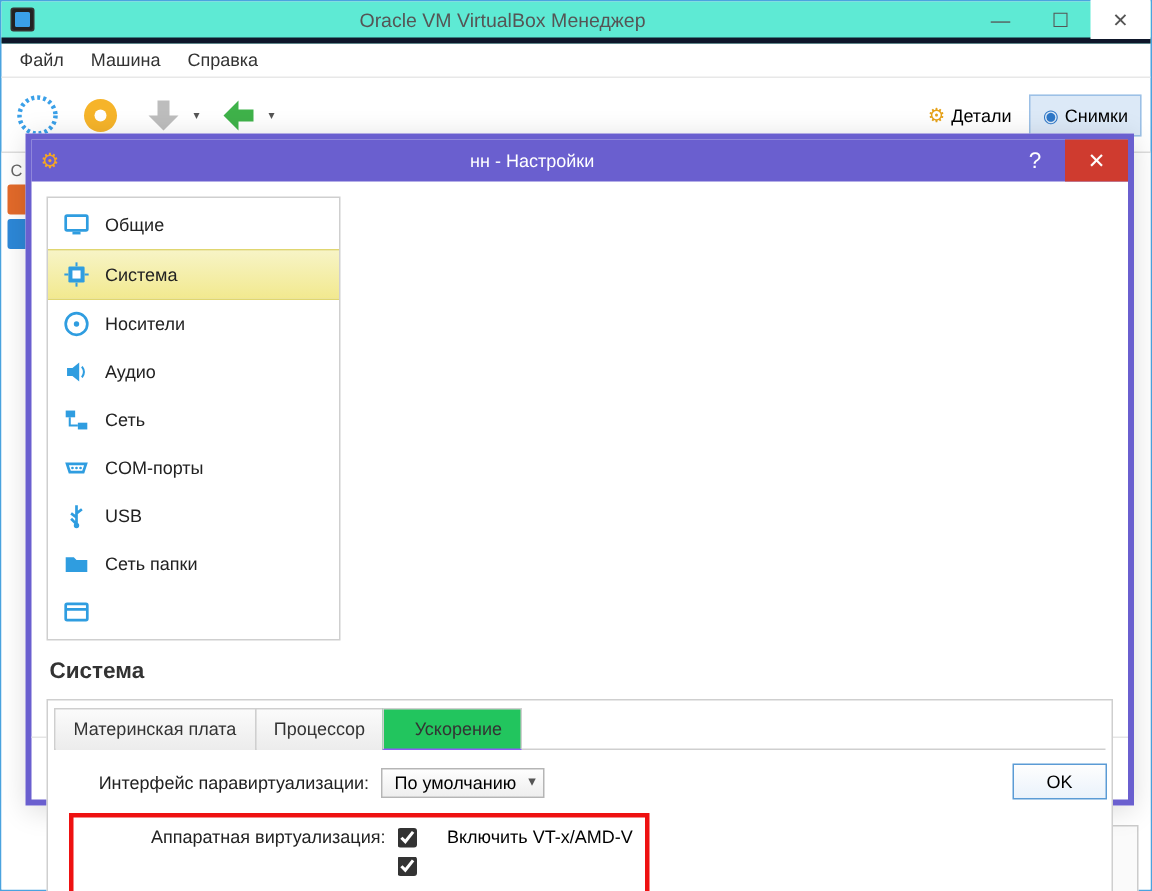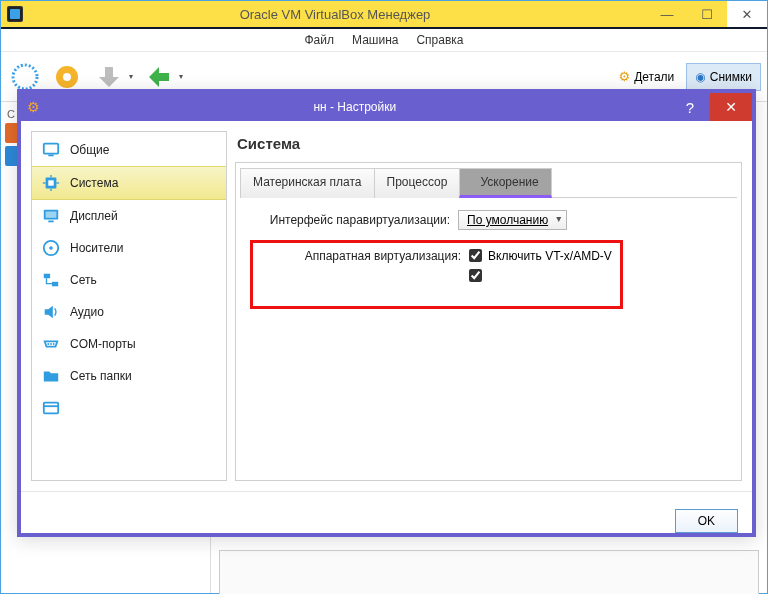--- a/index.html
+++ b/index.html
@@ -1,27 +1,27 @@
 <!DOCTYPE html>
 <html><head>
 <meta charset="utf-8">
 <style>
   * { box-sizing: border-box; margin: 0; padding: 0; font-family: "Segoe UI", Tahoma, sans-serif; font-size: 12px; }
   body { background: #fff; width: 768px; height: 594px; overflow: hidden; position: relative; }
 
   
   .main-window { width: 768px; height: 594px; border: 1px solid #4aa3df; background: #fff; }
-  .main-titlebar { height: 28px; background: #fde047; border-bottom: 2px solid #0f172a; display: flex; align-items: center; }
+  .main-titlebar { height: 28px; background: #5eead4; border-bottom: 4px solid #0f172a; display: flex; align-items: center; }
   .main-titlebar .app-icon { width: 16px; height: 16px; margin-left: 6px; background: #333; border-radius: 2px; display: inline-flex; align-items: center; justify-content: center; color: #fff; font-size: 10px; }
   .main-titlebar .title { flex: 1; text-align: center; color: #555; font-size: 13px; }
   .main-titlebar .win-controls { display: flex; }
   .win-btn { width: 40px; height: 26px; display: flex; align-items: center; justify-content: center; color: #555; font-size: 13px; }
   .win-btn.close-main { background: #fff; }
 
-  .main-menubar { height: 23px; display: flex; align-items: center; padding: 0 4px; color: #333; gap: 2px; border-bottom: 1px solid #e8e8e8; justify-content: center; }
+  .main-menubar { height: 23px; display: flex; align-items: center; padding: 0 4px; color: #333; gap: 2px; border-bottom: 1px solid #e8e8e8; }
   .main-menubar .menu-item { padding: 3px 8px; }
 
   .main-toolbar { height: 50px; display: flex; align-items: center; padding: 0 6px; gap: 6px; border-bottom: 1px solid #ddd; }
   .tb-btn { display: flex; align-items: center; gap: 2px; padding: 2px; }
   .tb-btn .drop { color: #555; font-size: 8px; margin-left: 2px; }
   .tb-spacer { flex: 1; }
   .tb-right { display: flex; align-items: center; gap: 6px; }
   .details-btn { display: flex; align-items: center; gap: 4px; padding: 4px 6px; }
   .details-btn .gear-sm { color: #e6a21a; font-size: 13px; }
   .snapshot-btn { display: flex; align-items: center; gap: 4px; padding: 6px 8px; background: #dce9f7; border: 1px solid #9cc0e6; }
@@ -36,47 +36,47 @@
   .vm-chip { width: 14px; height: 20px; margin: 3px 0 3px 2px; border-radius: 2px; }
 
   
   .dialog { position: absolute; left: 17px; top: 89px; width: 739px; height: 448px; border: 4px solid #6a5fcf; background: #fff; box-shadow: 0 3px 18px rgba(0,0,0,0.15); }
   .dialog-titlebar { height: 28px; background: #6a5fcf; color: #fff; display: flex; align-items: center; font-size: 13px; }
   .dialog-titlebar .gear { color: #f5a623; margin-left: 6px; font-size: 14px; }
   .dialog-titlebar .dlg-title { flex: 1; text-align: center; }
   .dialog-titlebar .help { width: 40px; height: 26px; display: flex; align-items: center; justify-content: center; color: #fff; font-size: 15px; }
   .dialog-titlebar .close { width: 42px; height: 28px; background: #cf3b2f; display: flex; align-items: center; justify-content: center; color: #fff; font-size: 14px; }
 
-  .dialog-body { display: flex; height: calc(100% - 28px - 42px); padding: 10px; gap: 8px; }
+  .dialog-body { display: flex; height: calc(100% - 28px - 42px); padding: 10px; gap: 8px; flex-direction: column; }
   .dialog-footer { height: 58px; border-top: 1px solid #e5e5e5; display: flex; align-items: center; justify-content: flex-end; padding: 16px 14px; gap: 10px; }
   .btn { background: linear-gradient(#fefefe, #e9e9e9); border: 1px solid #acacac; padding: 4px 22px; font-size: 12px; }
   .btn.primary { border: 1px solid #5b9bd5; background: linear-gradient(#fefefe, #eaf2fb); }
 
   
   .sidebar { width: 196px; border: 1px solid #cfcfcf; background: #fff; padding: 2px 0; }
   .sb-item { display: flex; align-items: center; gap: 10px; padding: 7px 10px; color: #222; }
   .sb-item .ico { width: 18px; height: 18px; display: flex; align-items: center; justify-content: center; }
   .sb-item.selected { background: linear-gradient(#f7f4c6, #f2e98f); border-top: 1px solid #e0d670; border-bottom: 1px solid #e0d670; }
 
   .ico svg { width: 18px; height: 18px; }
 
   
   .content { flex: 1; display: flex; flex-direction: column; }
   .content-title { font-size: 15px; font-weight: 600; color: #333; padding: 4px 2px 10px; }
   .content-inner { border: 1px solid #cfcfcf; flex: 1; padding: 4px 4px 10px; background: #fff; }
   .tabs { display: flex; border-bottom: 1px solid #cfcfcf; }
   .tab { padding: 6px 12px; border: 1px solid #cfcfcf; border-bottom: none; background: linear-gradient(#fbfbfb,#ececec); margin-right: -1px; color: #333; position: relative; top: 1px; }
-  .tab.active { background: #a3a3a3; border-bottom: 3px solid #8b5cf6; padding-left: 20px; }
+  .tab.active { background: #22c55e; border-bottom: 1px solid #8b5cf6; padding-left: 20px; }
   .tab-panel { padding: 12px 10px; }
 
   .row { display: flex; align-items: center; gap: 8px; margin-bottom: 6px; }
   .row .lbl { text-align: right; width: 200px; color: #222; }
-  .select { border: 1px solid #b5b5b5; background: linear-gradient(#fefefe,#eeeeee); padding: 2px 18px 2px 8px; position: relative; text-decoration: underline; }
+  .select { border: 1px solid #b5b5b5; background: linear-gradient(#fefefe,#eeeeee); padding: 2px 18px 2px 8px; position: relative; }
   .select::after { content: "▾"; position: absolute; right: 5px; top: 2px; font-size: 10px; color: #555; }
-  .check { display: flex; align-items: flex-start; gap: 6px; }
+  .check { display: flex; align-items: center; gap: 20px; }
   .check input { width: 13px; height: 13px; accent-color: #333; }
 
   .highlight-box { border: 3px solid #e11; padding: 6px 8px 18px 8px; display: inline-block; margin-top: 4px; }
 
 </style>
 </head>
 <body>
 
 <div class="main-window">
   <div class="main-titlebar">
@@ -178,65 +178,64 @@
               <line x1="10" y1="16" x2="10" y2="19" stroke="#2f9de0" stroke-width="1.5"></line>
               <line x1="1" y1="10" x2="4" y2="10" stroke="#2f9de0" stroke-width="1.5"></line>
               <line x1="16" y1="10" x2="19" y2="10" stroke="#2f9de0" stroke-width="1.5"></line>
             </svg>
           </span>
         <span>Система</span>
       </div>
       <div class="sb-item">
         <span class="ico">
             <svg viewBox="0 0 20 20">
-              <rect x="2" y="3" width="16" height="11" rx="1" fill="#2f9de0"></rect>
-              <rect x="4" y="5" width="12" height="7" fill="#9fd3f2"></rect>
-              <rect x="7" y="15" width="6" height="2" fill="#2f9de0"></rect>
-            </svg>
-          </span>
-        <span>Дисплей</span>
-      </div>
-      <div class="sb-item">
-        <span class="ico">
-            <svg viewBox="0 0 20 20">
               <circle cx="10" cy="10" r="8" fill="none" stroke="#2f9de0" stroke-width="2"></circle>
               <circle cx="10" cy="10" r="2" fill="#2f9de0"></circle>
             </svg>
           </span>
         <span>Носители</span>
+      </div>
+      <div class="sb-item">
+        <span class="ico">
+            <svg viewBox="0 0 20 20">
+              <path d="M3 7 L7 7 L12 3 L12 17 L7 13 L3 13 Z" fill="#2f9de0"></path>
+              <path d="M14 6 Q17 10 14 14" fill="none" stroke="#2f9de0" stroke-width="1.5"></path>
+            </svg>
+          </span>
+        <span>Аудио</span>
       </div>
       <div class="sb-item">
         <span class="ico">
             <svg viewBox="0 0 20 20">
               <rect x="2" y="3" width="7" height="5" fill="#2f9de0"></rect>
               <rect x="11" y="12" width="7" height="5" fill="#2f9de0"></rect>
               <path d="M5 8 L5 14 L11 14" fill="none" stroke="#2f9de0" stroke-width="1.5"></path>
             </svg>
           </span>
         <span>Сеть</span>
-      </div>
-      <div class="sb-item">
-        <span class="ico">
-            <svg viewBox="0 0 20 20">
-              <path d="M3 7 L7 7 L12 3 L12 17 L7 13 L3 13 Z" fill="#2f9de0"></path>
-              <path d="M14 6 Q17 10 14 14" fill="none" stroke="#2f9de0" stroke-width="1.5"></path>
-            </svg>
-          </span>
-        <span>Аудио</span>
       </div>
       <div class="sb-item">
         <span class="ico">
             <svg viewBox="0 0 20 20">
               <path d="M3 7 L17 7 L15 13 L5 13 Z" fill="none" stroke="#2f9de0" stroke-width="2"></path>
               <circle cx="7" cy="10" r="1" fill="#2f9de0"></circle>
               <circle cx="10" cy="10" r="1" fill="#2f9de0"></circle>
               <circle cx="13" cy="10" r="1" fill="#2f9de0"></circle>
             </svg>
           </span>
         <span>COM-порты</span>
+      </div>
+      <div class="sb-item">
+        <span class="ico">
+            <svg viewBox="0 0 20 20">
+              <path d="M10 2 L10 16 M10 16 L6 12 M10 8 L14 5 M10 11 L6 8" fill="none" stroke="#2f9de0" stroke-width="2"></path>
+              <circle cx="10" cy="17" r="2" fill="#2f9de0"></circle>
+            </svg>
+          </span>
+        <span>USB</span>
       </div>
       <div class="sb-item">
         <span class="ico">
             <svg viewBox="0 0 20 20">
               <path d="M2 5 L8 5 L10 7 L18 7 L18 16 L2 16 Z" fill="#2f9de0"></path>
             </svg>
           </span>
         <span>Сеть папки</span>
       </div>
       <div class="sb-item">

